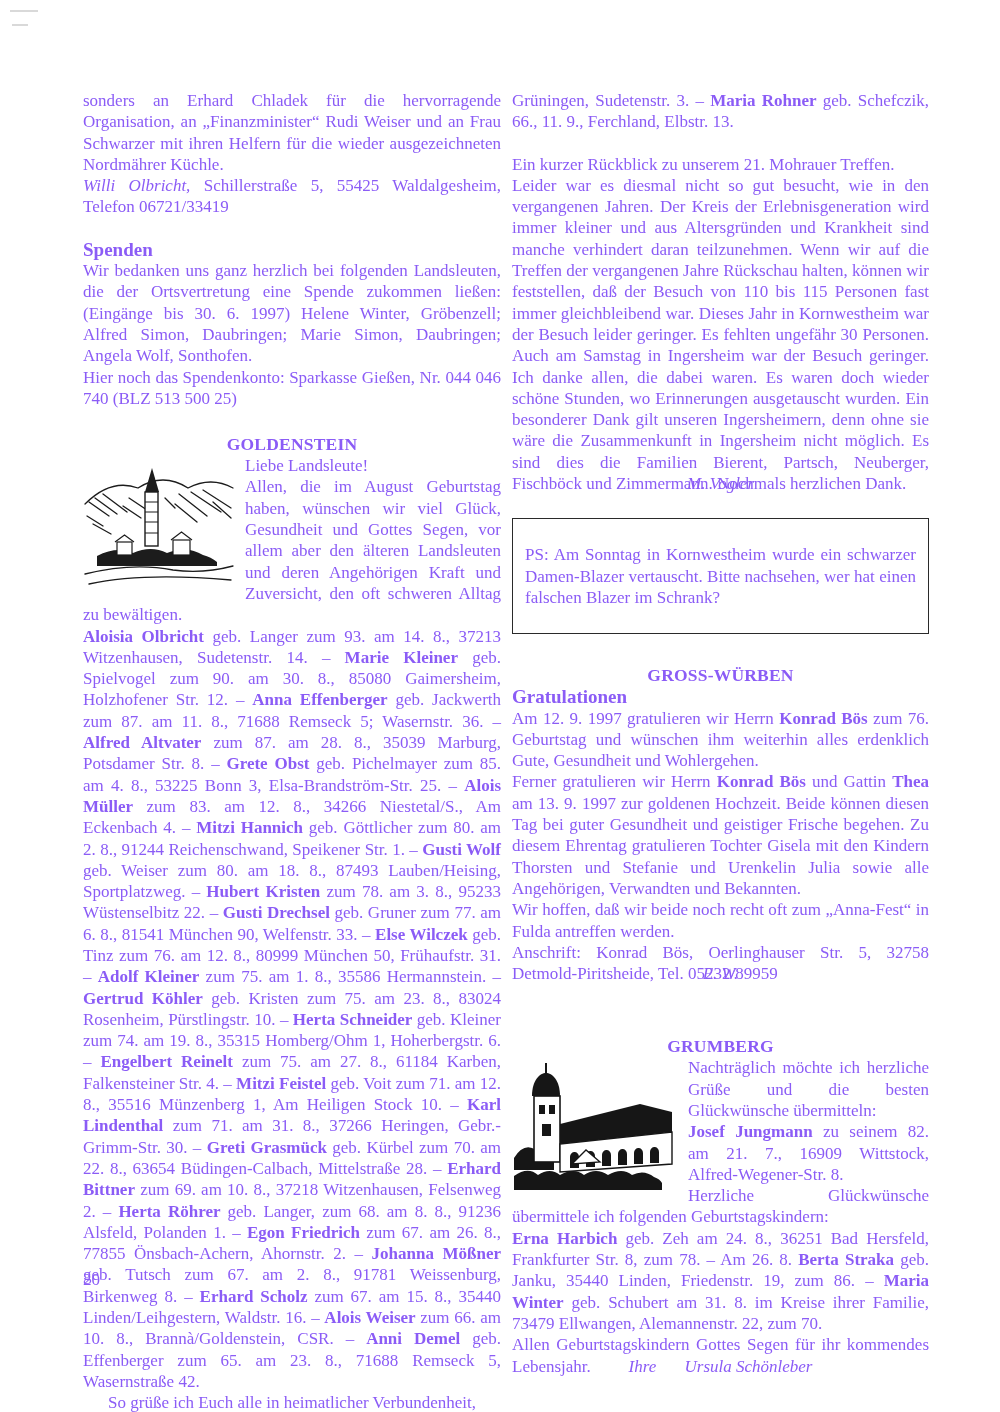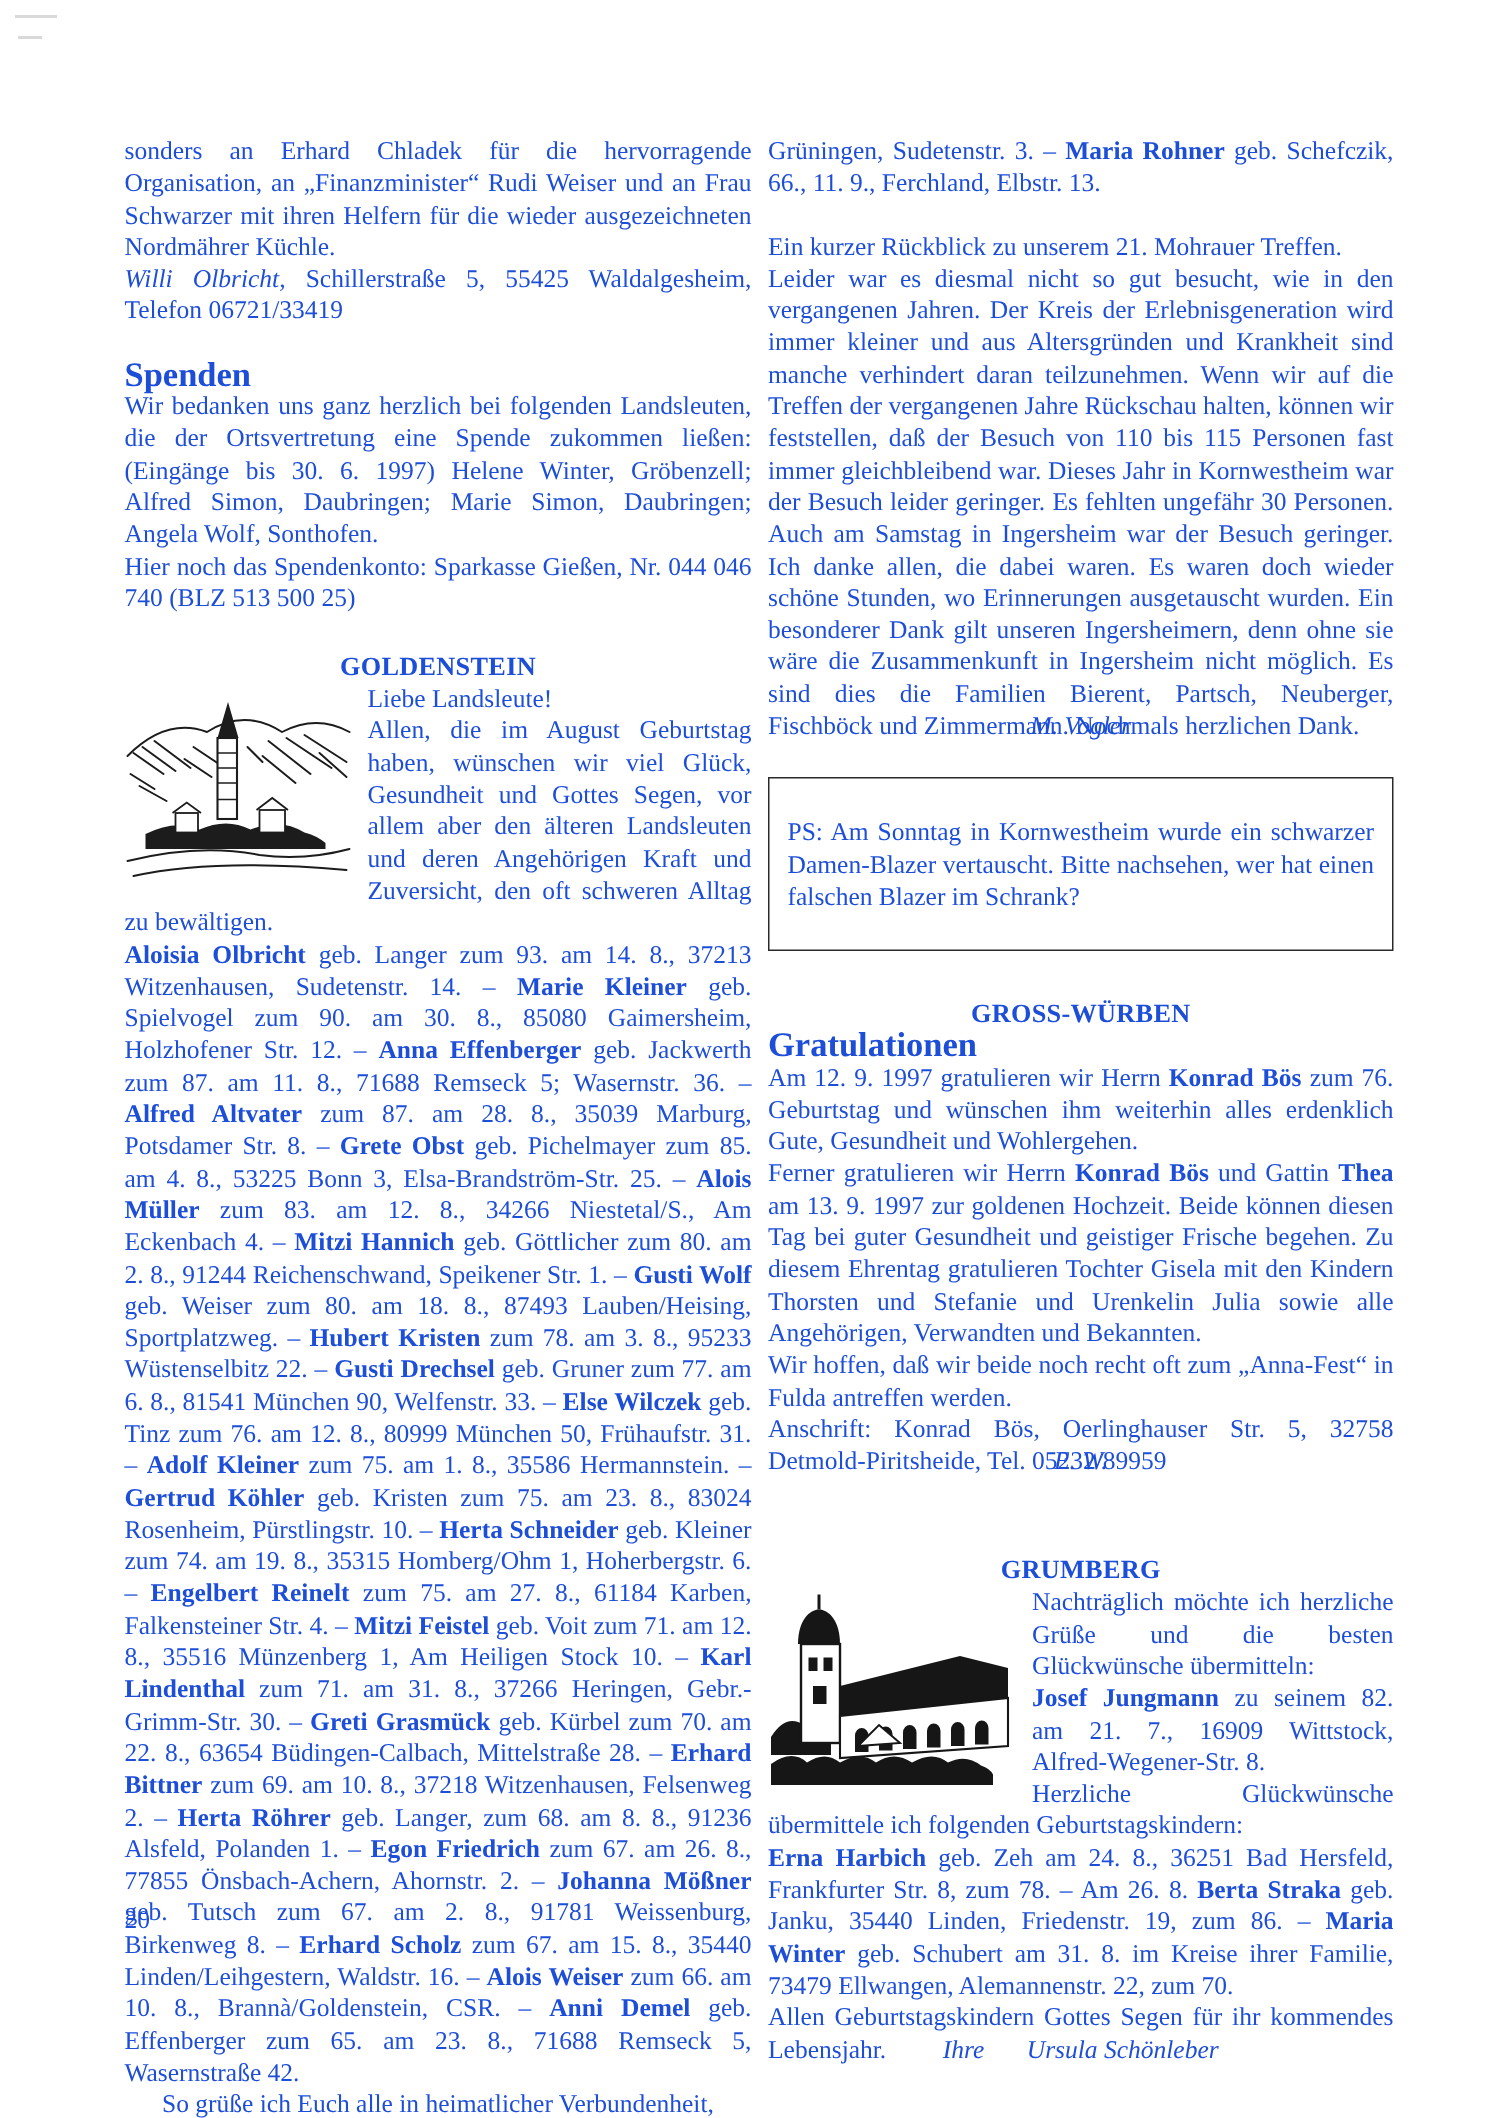--- a/index.html
+++ b/index.html
@@ -1,24 +1,24 @@
 <!DOCTYPE html>
 <html><head>
 <meta charset="utf-8">
 <style>
   html,body{margin:0;padding:0;background:#e8e8e8;}
   .page{position:relative;width:1000px;height:1412px;background:#ffffff;
-        font-family:"Liberation Serif","DejaVu Serif",serif;color:#1d4ed8;overflow:hidden;}
+        font-family:"Liberation Serif","DejaVu Serif",serif;color:#8b5cf6;overflow:hidden;}
   .col{position:absolute;top:90px;}
   .col-left{left:83px;width:418px;}
   .col-right{left:512px;width:417px;}
   p{margin:0;font-size:17px;line-height:21.3px;text-align:justify;}
   .b{font-weight:bold;}
   .i{font-style:italic;}
-  .subhead{font-weight:bold;font-size:23px;line-height:21.3px;text-align:left;}
+  .subhead{font-weight:bold;font-size:19px;line-height:21.3px;text-align:left;}
   h2.section{margin:0;font-size:17.5px;line-height:22px;font-weight:bold;text-align:center;letter-spacing:.2px;}
   .gap-line{height:21px;}
   .gap-sec{height:24px;}
   .gap-big{height:30px;}
   .img-left{float:left;margin:3px 10px 2px 0;}
   .sig{ text-align:center;font-style:italic;font-size:17px;line-height:21.3px;margin-top:-21.3px;}
   .sig .i{font-style:italic;margin-left:24px;}
   .right-lines{text-align:center;font-size:17px;line-height:21.3px;}
   .ps-box{border:1.5px solid #2a2a2a;padding:25px 12px;}
   .pagenum{position:absolute;left:83px;top:1270px;font-size:17px;}

